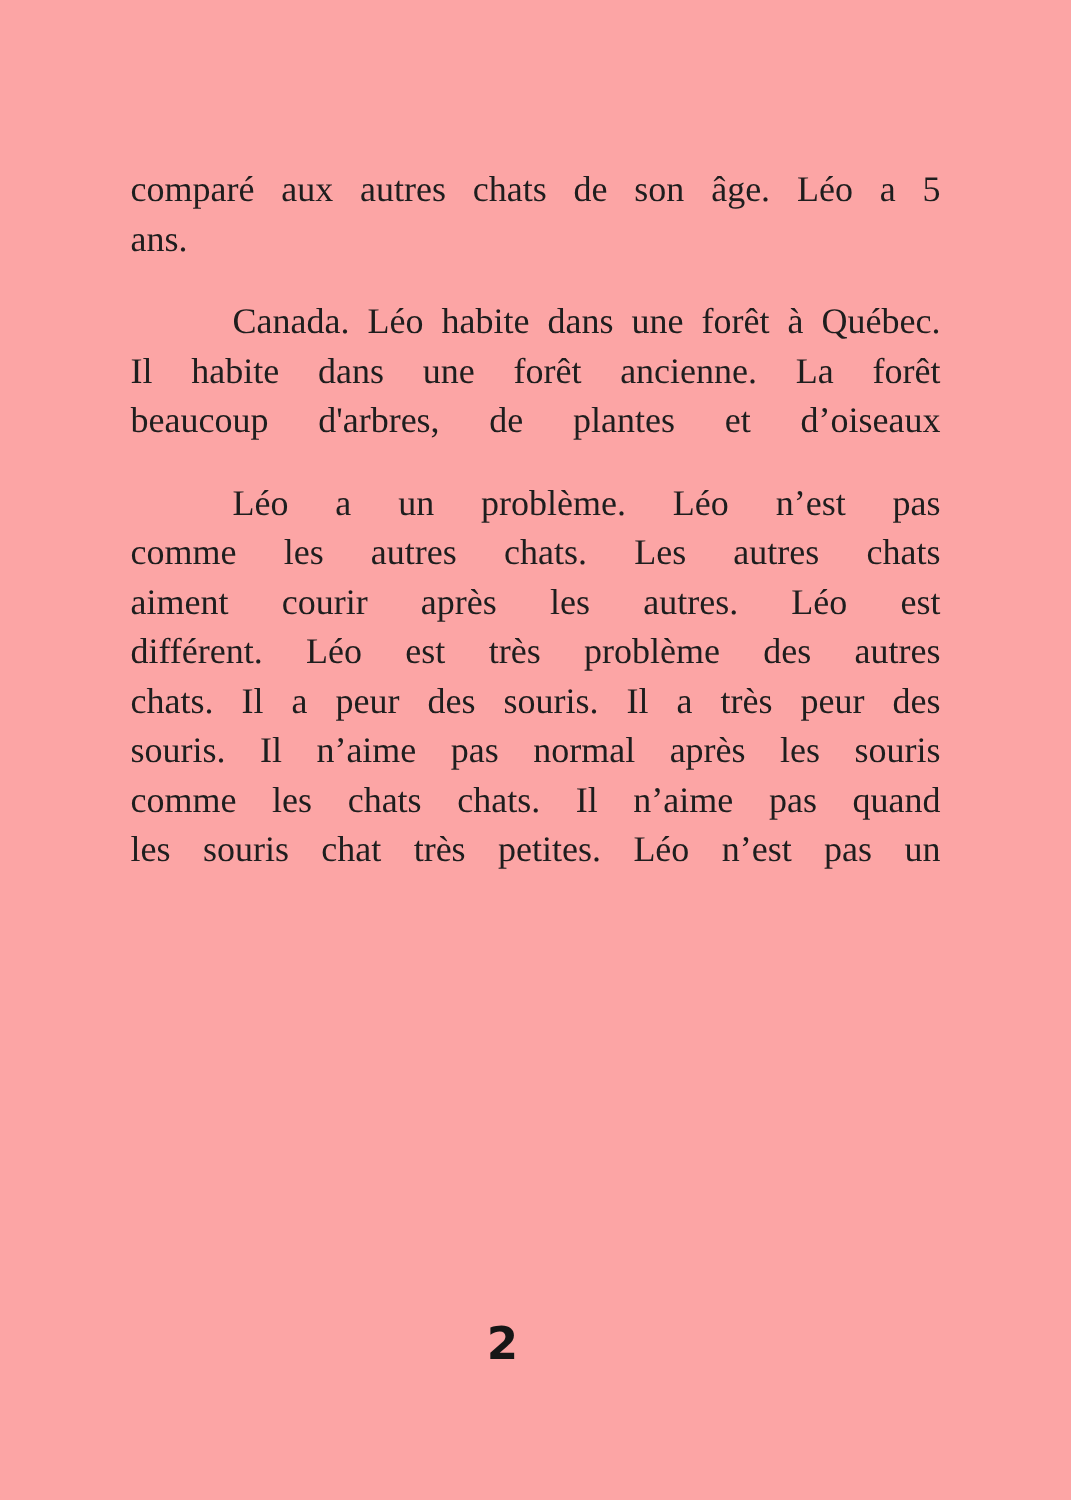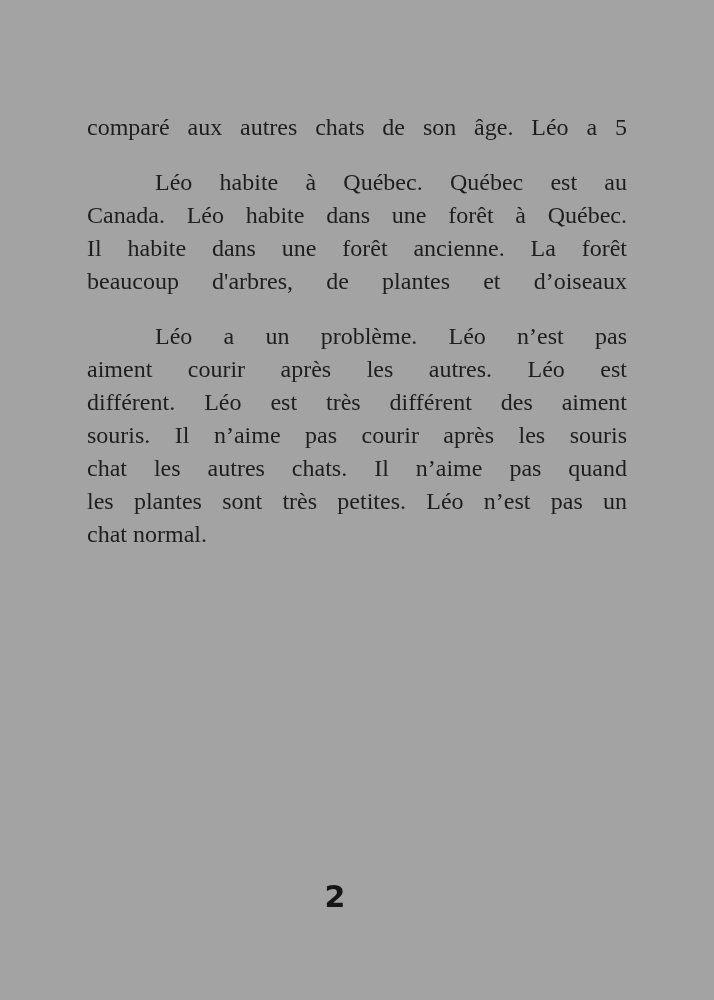--- a/index.html
+++ b/index.html
@@ -4,21 +4,21 @@
 <style>
   html, body {
     margin: 0;
     padding: 0;
     background: #ffffff;
   }
   .page {
     position: relative;
     width: 714px;
     height: 1000px;
-    background: #a3a3a3;
+    background: #fca5a5;
     overflow: hidden;
     font-family: "Liberation Serif", "DejaVu Serif", serif;
     color: #1e1e1e;
   }
   .text-block {
     position: absolute;
     top: 111px;
     left: 87px;
     width: 540px;
     font-size: 24px;
@@ -66,31 +66,32 @@
     letter-spacing: 0;
   }
 </style>
 </head>
 <body>
 
 <div class="page">
   <div class="text-block">
       <div class="paragraph">
         <div class="line">comparé aux autres chats de son âge. Léo a 5</div>
+        <div class="line last">ans.</div>
       </div>
       <div class="paragraph indent">
-        <div class="line">Léo habite à Québec. Québec est au</div>
         <div class="line">Canada. Léo habite dans une forêt à Québec.</div>
         <div class="line">Il habite dans une forêt ancienne. La forêt</div>
         <div class="line">beaucoup d'arbres, de plantes et d’oiseaux</div>
       </div>
       <div class="paragraph indent">
         <div class="line">Léo a un problème. Léo n’est pas</div>
+        <div class="line">comme les autres chats. Les autres chats</div>
         <div class="line">aiment courir après les autres. Léo est</div>
-        <div class="line">différent. Léo est très différent des aiment</div>
-        <div class="line">souris. Il n’aime pas courir après les souris</div>
-        <div class="line">chat les autres chats. Il n’aime pas quand</div>
-        <div class="line">les plantes sont très petites. Léo n’est pas un</div>
-        <div class="line last">chat normal.</div>
+        <div class="line">différent. Léo est très problème des autres</div>
+        <div class="line">chats. Il a peur des souris. Il a très peur des</div>
+        <div class="line">souris. Il n’aime pas normal après les souris</div>
+        <div class="line">comme les chats chats. Il n’aime pas quand</div>
+        <div class="line">les souris chat très petites. Léo n’est pas un</div>
       </div>
     </div>
   <div class="page-number">2</div>
 </div>
 
 </body></html>

